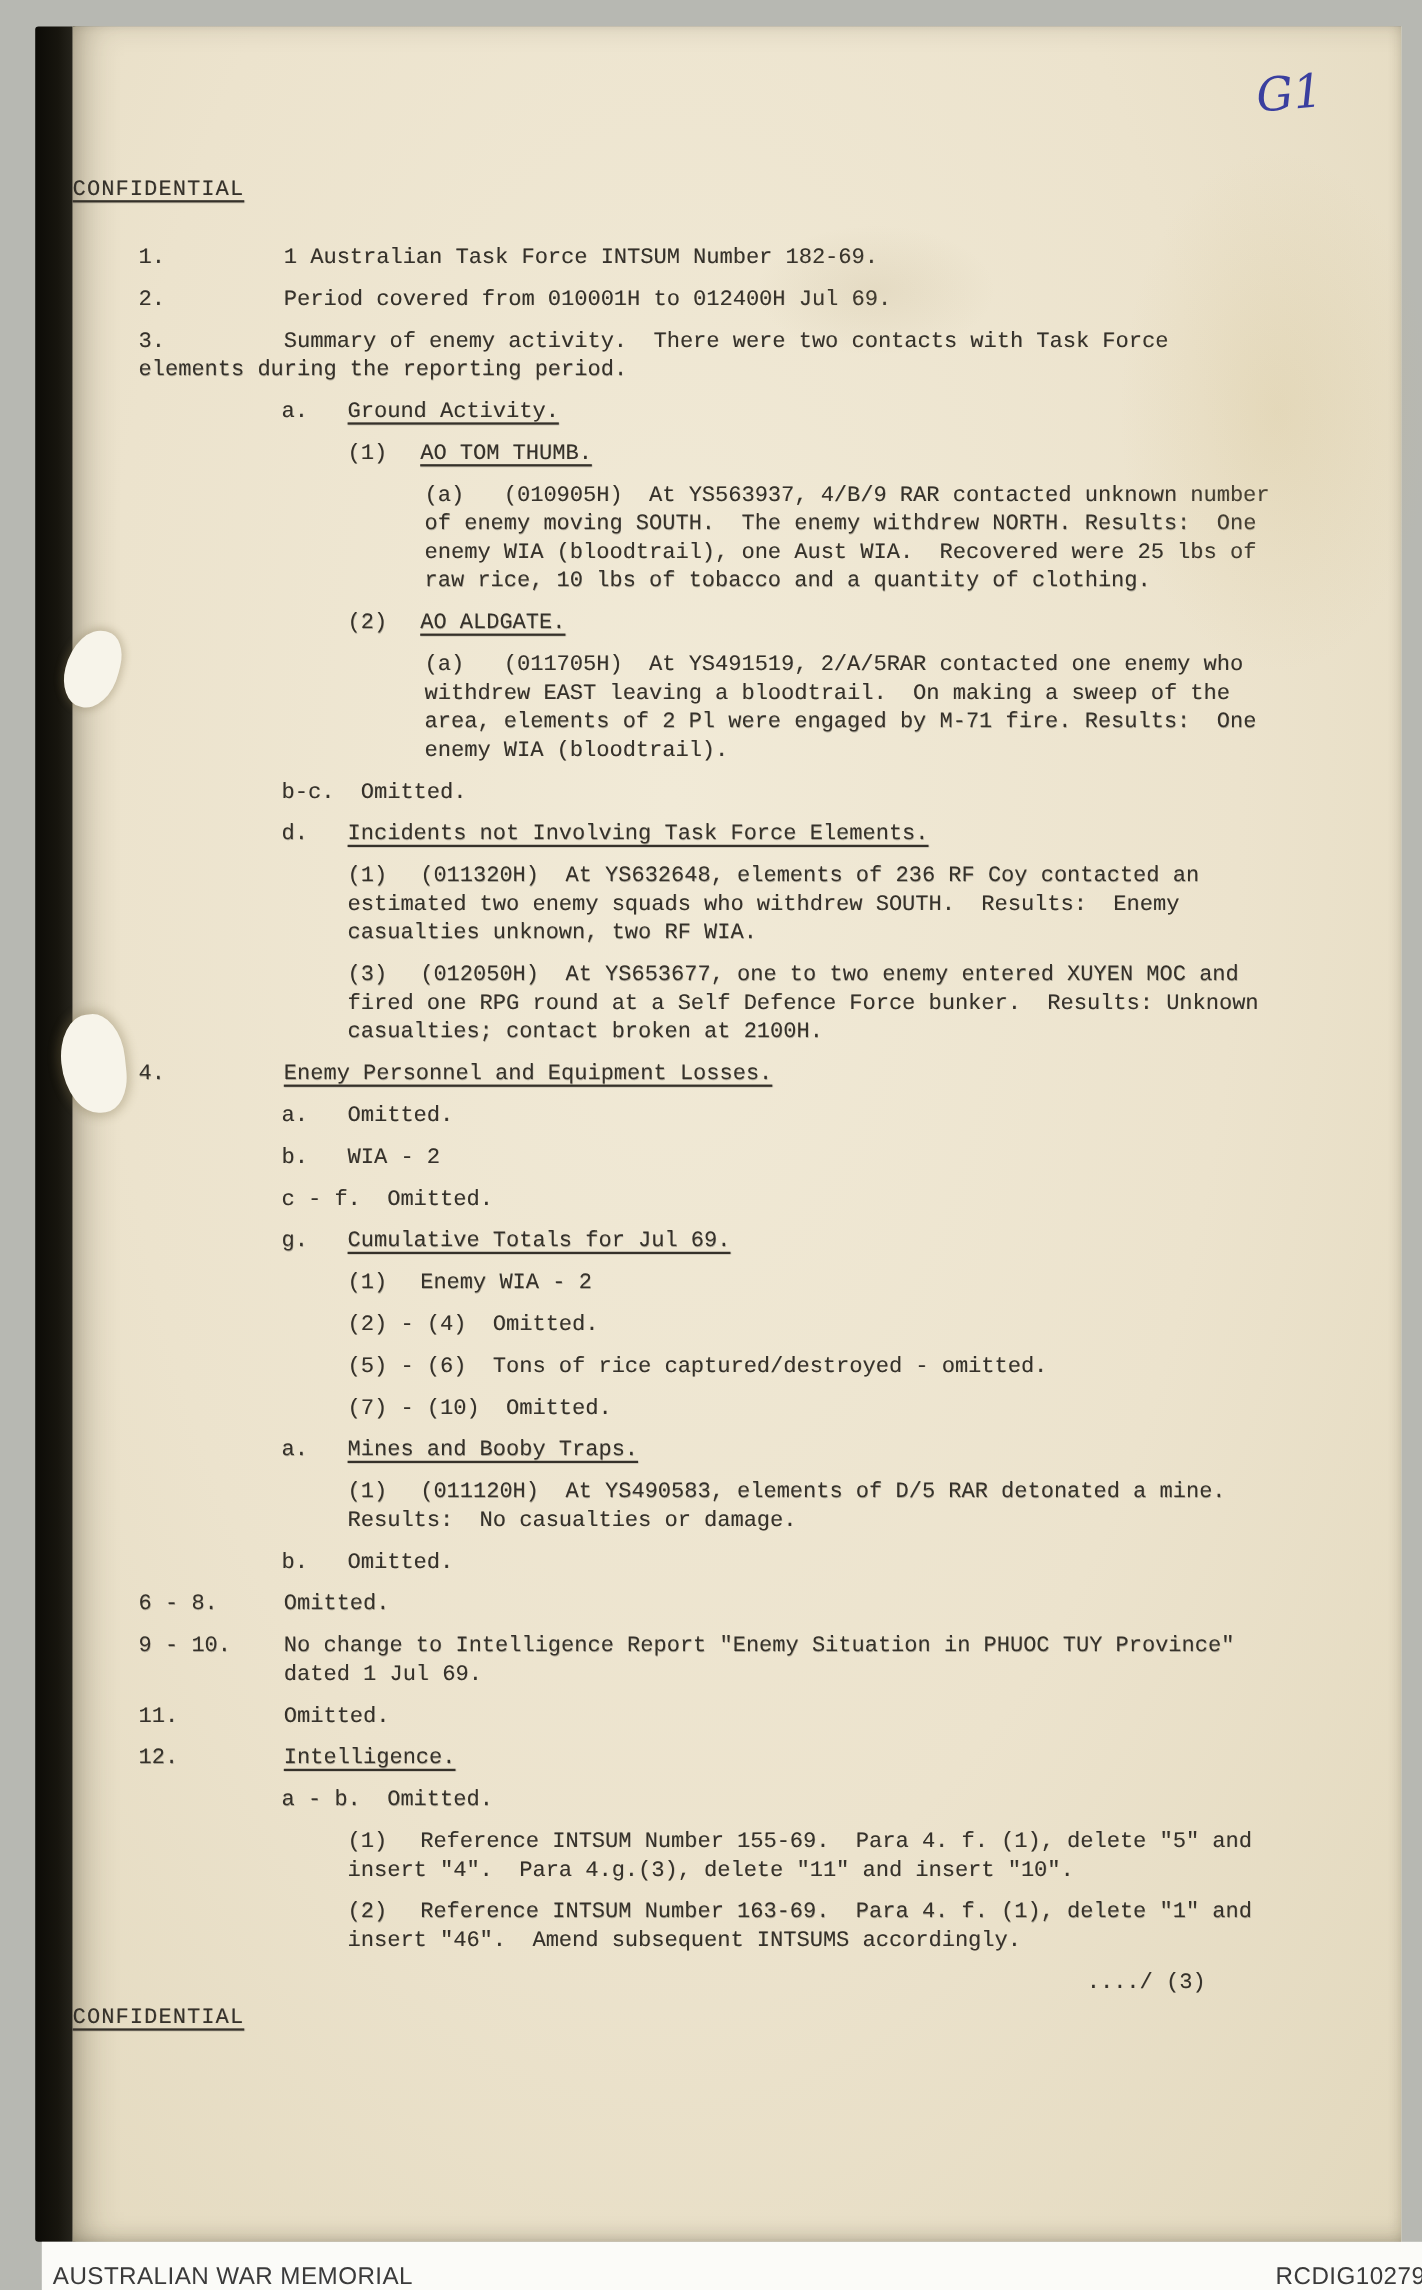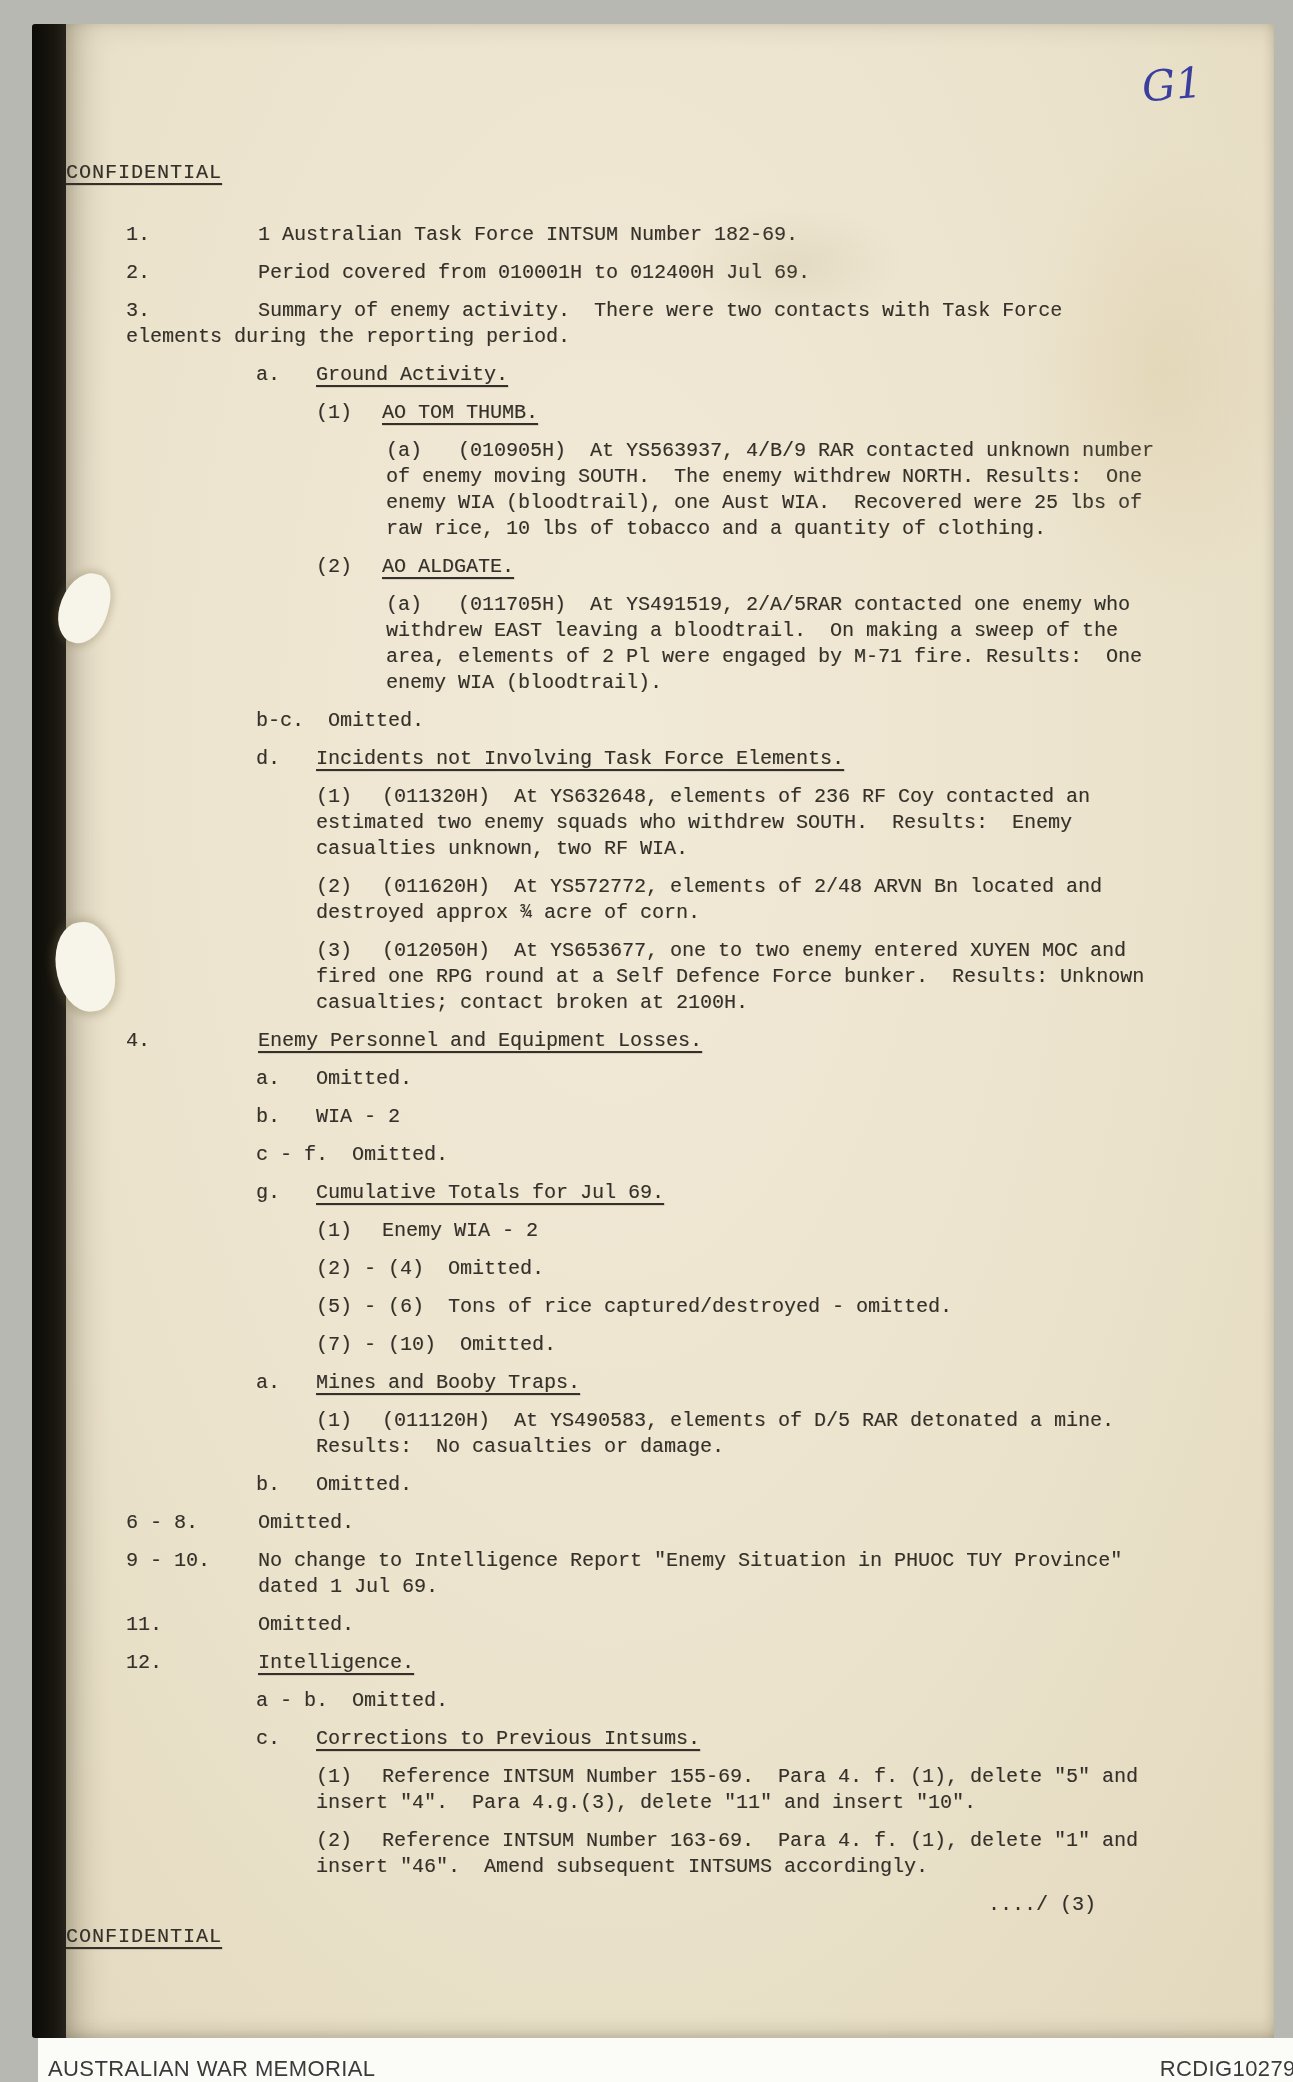--- a/index.html
+++ b/index.html
@@ -124,21 +124,20 @@
         <div class="para ind0"><span class="label" style="width: 11ch;">2.</span><span class="text">Period covered from 010001H to 012400H Jul 69.</span></div>
         <div class="para ind0"><span class="label" style="width: 11ch;">3.</span><span class="text">Summary of enemy activity.  There were two contacts with Task Force elements during the reporting period.</span></div>
         <div class="para ind1"><span class="label" style="width: 5ch;">a.</span><span class="text u">Ground Activity.</span></div>
         <div class="para ind2"><span class="label" style="width: 5.5ch;">(1)</span><span class="text u">AO TOM THUMB.</span></div>
         <div class="para ind3"><span class="label" style="width: 6ch;">(a)</span><span class="text">(010905H)  At YS563937, 4/B/9 RAR contacted unknown number of enemy moving SOUTH.  The enemy withdrew NORTH. Results:  One enemy WIA (bloodtrail), one Aust WIA.  Recovered were 25 lbs of raw rice, 10 lbs of tobacco and a quantity of clothing.</span></div>
         <div class="para ind2"><span class="label" style="width: 5.5ch;">(2)</span><span class="text u">AO ALDGATE.</span></div>
         <div class="para ind3"><span class="label" style="width: 6ch;">(a)</span><span class="text">(011705H)  At YS491519, 2/A/5RAR contacted one enemy who withdrew EAST leaving a bloodtrail.  On making a sweep of the area, elements of 2 Pl were engaged by M-71 fire. Results:  One enemy WIA (bloodtrail).</span></div>
         <div class="para ind1"><span class="label" style="width: 6ch;">b-c.</span><span class="text">Omitted.</span></div>
         <div class="para ind1"><span class="label" style="width: 5ch;">d.</span><span class="text u">Incidents not Involving Task Force Elements.</span></div>
         <div class="para ind2"><span class="label" style="width: 5.5ch;">(1)</span><span class="text">(011320H)  At YS632648, elements of 236 RF Coy contacted an estimated two enemy squads who withdrew SOUTH.  Results:  Enemy casualties unknown, two RF WIA.</span></div>
-        <div class="para ind2"><span class="label" style="width: 5.5ch;">(2)</span><span class="text">(011620H)  At YS572772, elements of 2/48 ARVN Bn located and destroyed approx ¾ acre of corn.</span></div>
         <div class="para ind2"><span class="label" style="width: 5.5ch;">(3)</span><span class="text">(012050H)  At YS653677, one to two enemy entered XUYEN MOC and fired one RPG round at a Self Defence Force bunker.  Results: Unknown casualties; contact broken at 2100H.</span></div>
         <div class="para ind0"><span class="label" style="width: 11ch;">4.</span><span class="text u">Enemy Personnel and Equipment Losses.</span></div>
         <div class="para ind1"><span class="label" style="width: 5ch;">a.</span><span class="text">Omitted.</span></div>
         <div class="para ind1"><span class="label" style="width: 5ch;">b.</span><span class="text">WIA - 2</span></div>
         <div class="para ind1"><span class="label" style="width: 8ch;">c - f.</span><span class="text">Omitted.</span></div>
         <div class="para ind1"><span class="label" style="width: 5ch;">g.</span><span class="text u">Cumulative Totals for Jul 69.</span></div>
         <div class="para ind2"><span class="label" style="width: 5.5ch;">(1)</span><span class="text">Enemy WIA - 2</span></div>
         <div class="para ind2"><span class="label" style="width: 11ch;">(2) - (4)</span><span class="text">Omitted.</span></div>
         <div class="para ind2"><span class="label" style="width: 11ch;">(5) - (6)</span><span class="text">Tons of rice captured/destroyed - omitted.</span></div>
         <div class="para ind2"><span class="label" style="width: 12ch;">(7) - (10)</span><span class="text">Omitted.</span></div>
@@ -146,21 +145,20 @@
         <div class="para ind2"><span class="label" style="width: 5.5ch;">(1)</span><span class="text">(011120H)  At YS490583, elements of D/5 RAR detonated a mine.  Results:  No casualties or damage.</span></div>
         <div class="para ind1"><span class="label" style="width: 5ch;">b.</span><span class="text">Omitted.</span></div>
         <div class="para ind0"><span class="label" style="width: 11ch;">6 - 8.</span><span class="text">Omitted.</span></div>
         <div class="para ind0 flex">
           <span class="label" style="width: 11ch;">9 - 10.</span>
           <span class="text">No change to Intelligence Report "Enemy Situation in PHUOC TUY Province" dated 1 Jul 69.</span>
         </div>
         <div class="para ind0"><span class="label" style="width: 11ch;">11.</span><span class="text">Omitted.</span></div>
         <div class="para ind0"><span class="label" style="width: 11ch;">12.</span><span class="text u">Intelligence.</span></div>
         <div class="para ind1"><span class="label" style="width: 8ch;">a - b.</span><span class="text">Omitted.</span></div>
-        <div class="para ind1"><span class="label" style="width: 5ch;">c.</span><span class="text u">Corrections to Previous Intsums.</span></div>
         <div class="para ind2"><span class="label" style="width: 5.5ch;">(1)</span><span class="text">Reference INTSUM Number 155-69.  Para 4. f. (1), delete "5" and insert "4".  Para 4.g.(3), delete "11" and insert "10".</span></div>
         <div class="para ind2"><span class="label" style="width: 5.5ch;">(2)</span><span class="text">Reference INTSUM Number 163-69.  Para 4. f. (1), delete "1" and insert "46".  Amend subsequent INTSUMS accordingly.</span></div>
       </div>
 
     <div class="page-ref">..../ (3)</div>
 
     <div class="classification bottom">CONFIDENTIAL</div>
   </div>
 
   <footer class="archive-footer">

